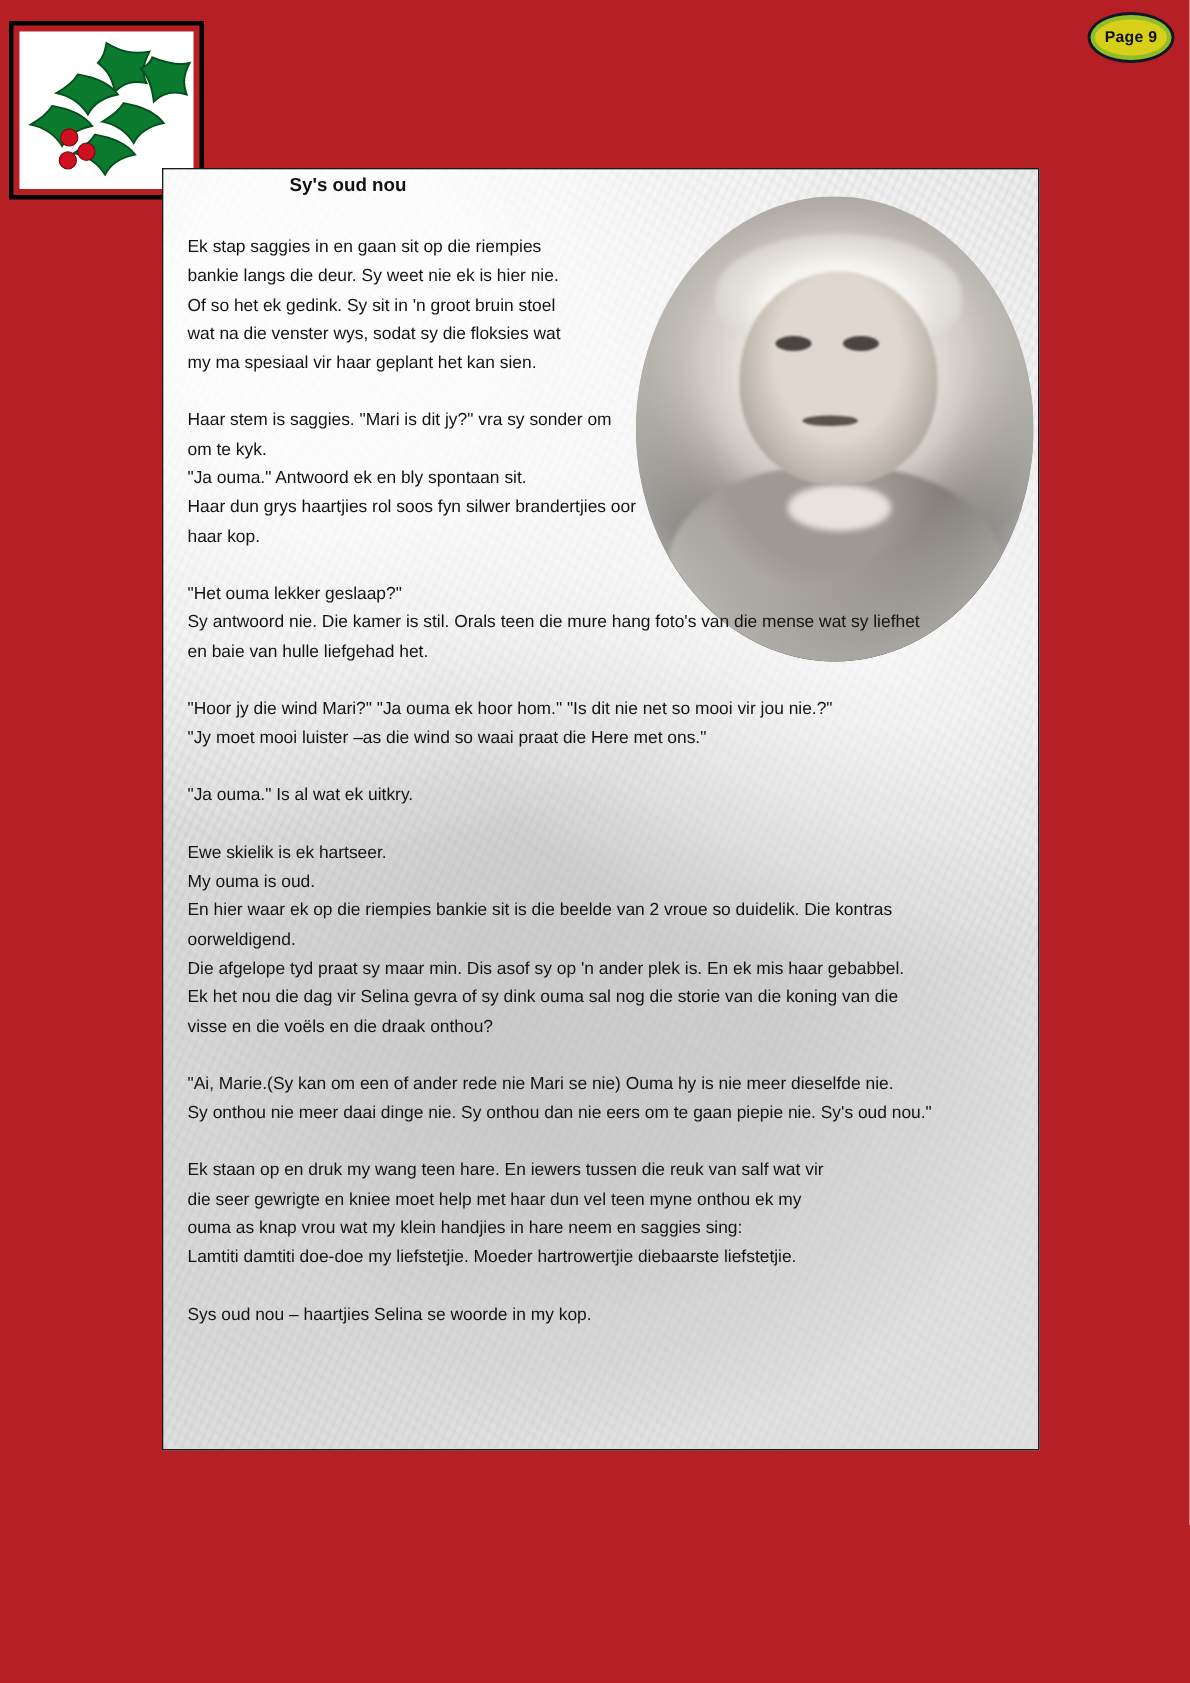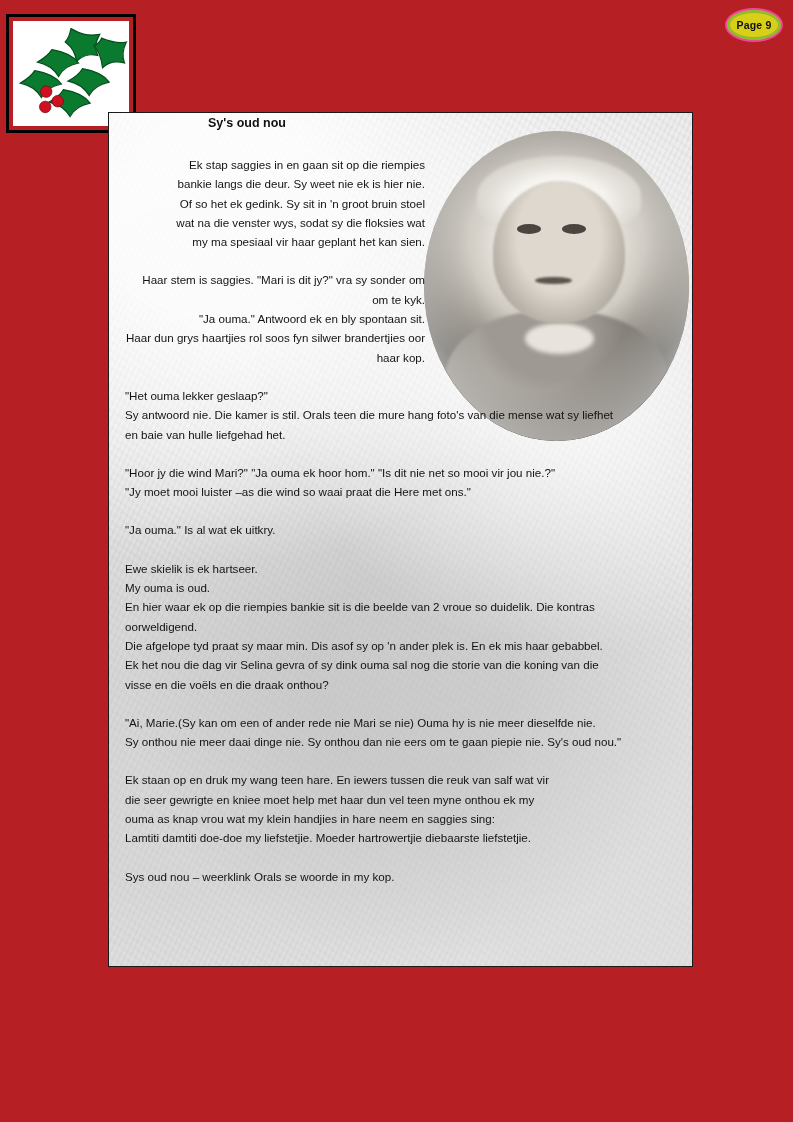--- a/index.html
+++ b/index.html
@@ -17,21 +17,21 @@
 
   
   .page-badge {
     position: absolute;
     top: 8px;
     left: 725px;
     width: 58px;
     height: 34px;
     border-radius: 50% / 50%;
     background: #d8cf18;
-    border: 2px solid #ec4899;
+    border: 2px solid #0f172a;
     box-shadow: inset 0 0 0 3px #8fbe2a;
     display: flex;
     align-items: center;
     justify-content: center;
     box-sizing: border-box;
   }
   .page-badge span {
     font-size: 10.5px;
     font-weight: bold;
     color: #111;
@@ -87,21 +87,21 @@
       radial-gradient(circle at 12% 78%, rgba(200,200,200,0.5) 0 14%, rgba(0,0,0,0) 42%),
       radial-gradient(circle at 88% 88%, rgba(215,215,215,0.6) 0 14%, rgba(0,0,0,0) 44%),
       repeating-linear-gradient(115deg, rgba(0,0,0,0.035) 0 2px, rgba(255,255,255,0.03) 2px 5px),
       repeating-linear-gradient(35deg, rgba(0,0,0,0.025) 0 3px, rgba(255,255,255,0.025) 3px 7px),
       linear-gradient(160deg, #f4f4f4 0%, #e2e2e2 45%, #ededed 100%);
     pointer-events: none;
   }
 
   .article-title {
     position: absolute;
-    left: 99px;
+    left: 84px;
     top: 3px;
     font-size: 12.5px;
     font-weight: bold;
     color: #111;
   }
 
   
   .photo {
     position: absolute;
     left: 315px;
@@ -189,21 +189,21 @@
     top: 42px;
     width: 553px;
     font-size: 11.6px;
     line-height: 19.3px;
     color: #131313;
   }
   .para {
     margin: 0 0 19px 0;
     white-space: pre-line;
   }
-  .para.narrow { width: 300px; text-align: right; }
+  .para.narrow { width: 300px; }
 </style>
 </head>
 <body>
 
 <div class="page-badge">
   <span>Page 9</span>
 </div>
 
 <div class="holly-box">
   <div class="holly-inner">
@@ -264,16 +264,16 @@
 oorweldigend.
 Die afgelope tyd praat sy maar min. Dis asof sy op 'n ander plek is. En ek mis haar gebabbel.
 Ek het nou die dag vir Selina gevra of sy dink ouma sal nog die storie van die koning van die
 visse en die voëls en die draak   onthou?</p>
     <p class="para">"Ai, Marie.(Sy kan om een of ander rede nie Mari se nie) Ouma hy is nie meer dieselfde nie.
 Sy onthou nie meer daai dinge nie. Sy   onthou dan nie eers om te gaan piepie nie. Sy's oud nou."</p>
     <p class="para">Ek staan op en druk my wang teen hare. En iewers tussen die reuk van salf wat vir
 die seer gewrigte en kniee moet help met haar dun vel teen myne onthou ek my
 ouma as knap vrou wat my klein handjies in hare neem en saggies sing:
 Lamtiti damtiti doe-doe my liefstetjie. Moeder hartrowertjie diebaarste liefstetjie.</p>
-    <p class="para">Sys oud nou – weerklink Orals se woorde in my kop.</p>
+    <p class="para">Sys oud nou – haartjies Selina se woorde in my kop.</p>
 
   </div>
 </div>
 
 </body></html>

